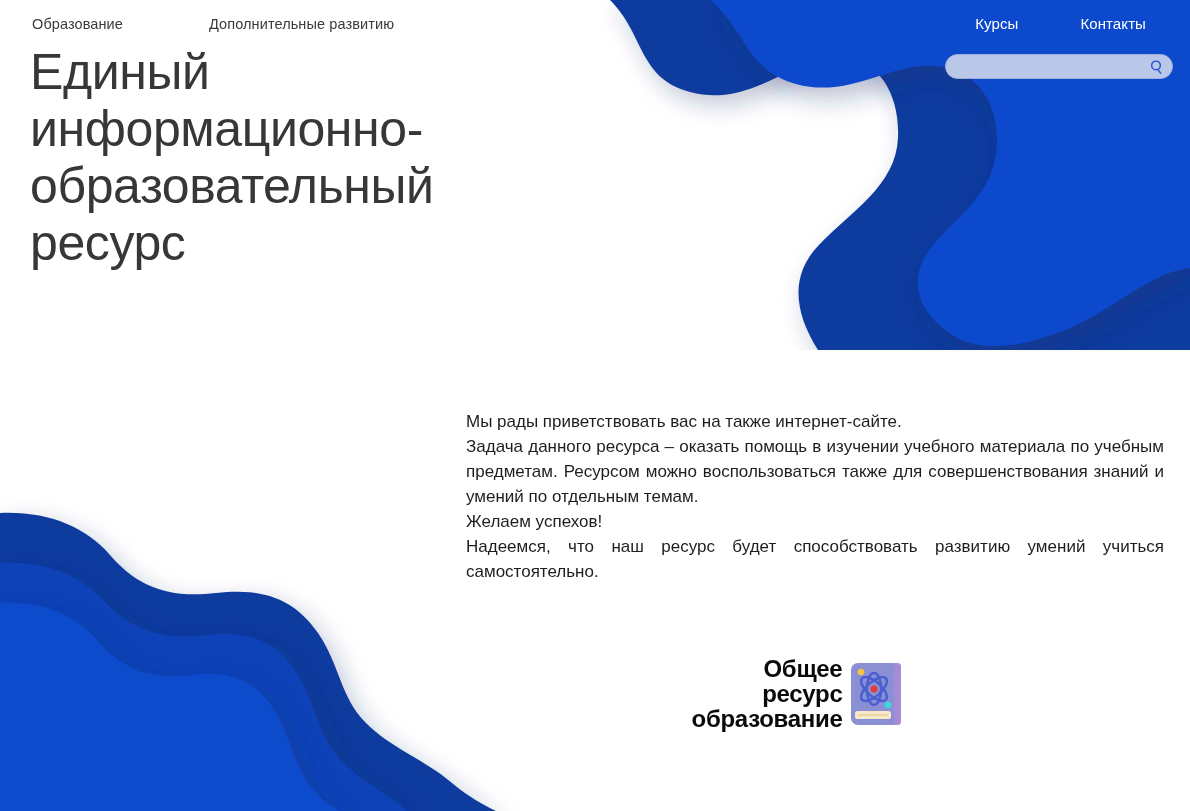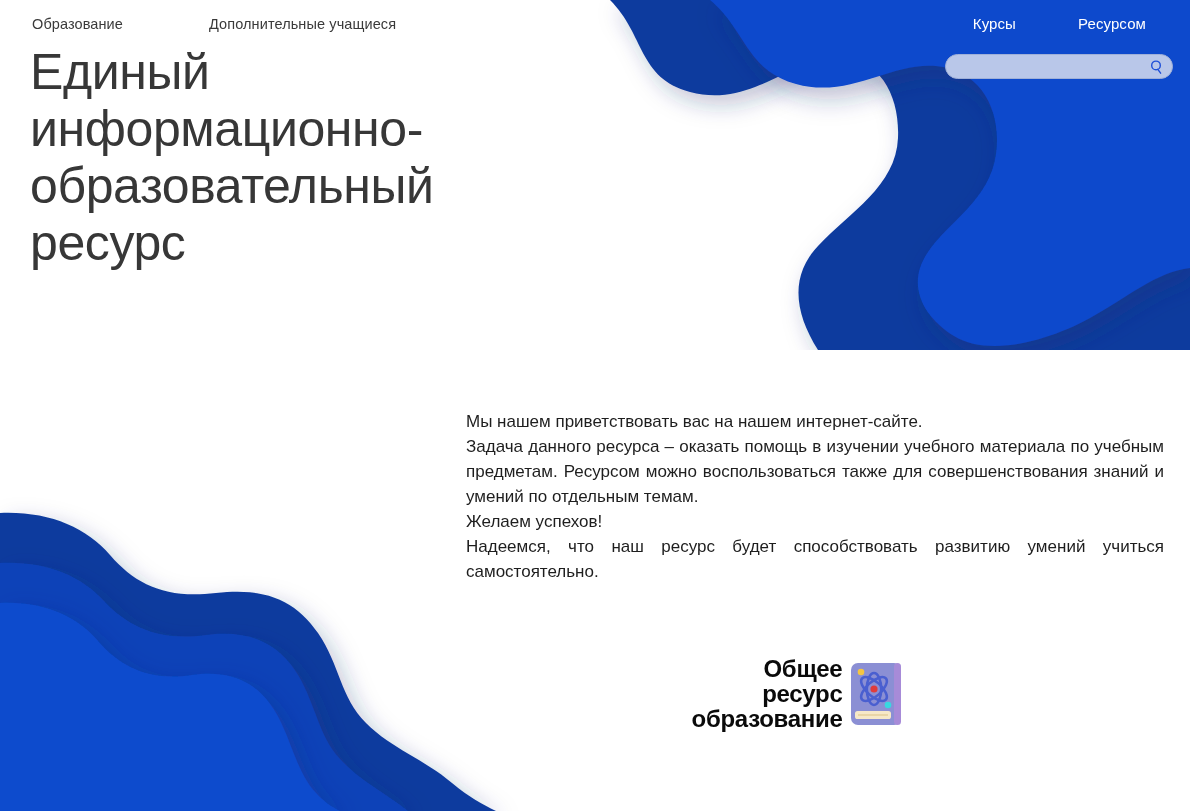--- a/index.html
+++ b/index.html
@@ -249,41 +249,41 @@
                C 234,198 260,214 276,242
                C 292,270 296,300 316,322
                C 324,331 332,336 340,340
                L 0,340 Z"></path>
     </svg>
   </div>
 
   <nav class="topnav">
     <div class="nav-left">
       <a class="nav-link" href="#">Образование</a>
-      <a class="nav-link" href="#">Дополнительные учащиеся</a>
+      <a class="nav-link" href="#">Дополнительные развитию</a>
     </div>
     <div class="nav-right">
       <a class="nav-link" href="#">Курсы</a>
-      <a class="nav-link" href="#">Ресурсом</a>
+      <a class="nav-link" href="#">Контакты</a>
     </div>
   </nav>
 
   <div class="search-wrap">
     <input class="search-input" type="text" value="" placeholder="" style="">
     <svg class="search-icon" viewBox="0 0 16 16" xmlns="http://www.w3.org/2000/svg">
       <circle cx="7" cy="6.4" r="4.3" fill="none" stroke="#1d4ed8" stroke-width="1.4"></circle>
       <line x1="8.6" y1="10.2" x2="11.6" y2="14.2" stroke="#1d4ed8" stroke-width="1.4" stroke-linecap="round"></line>
     </svg>
   </div>
 
   <h1 class="hero-title">Единый информационно-образовательный ресурс</h1>
 
   <main class="content">
     <div class="body-text">
-      <span class="para">Мы нашем приветствовать вас на нашем интернет-сайте.</span>
+      <span class="para">Мы рады приветствовать вас на также интернет-сайте.</span>
       <span class="para">Задача данного ресурса – оказать помощь в изучении учебного материала по учебным предметам. Ресурсом можно воспользоваться также для совершенствования знаний и умений по отдельным темам.</span>
       <span class="para">Желаем успехов!</span>
       <span class="para">Надеемся, что наш ресурс будет способствовать развитию умений учиться самостоятельно.</span>
     </div>
   </main>
 
   <div class="logo">
     <div class="logo-text">
       <span>Общее</span>
       <span>ресурс</span>

